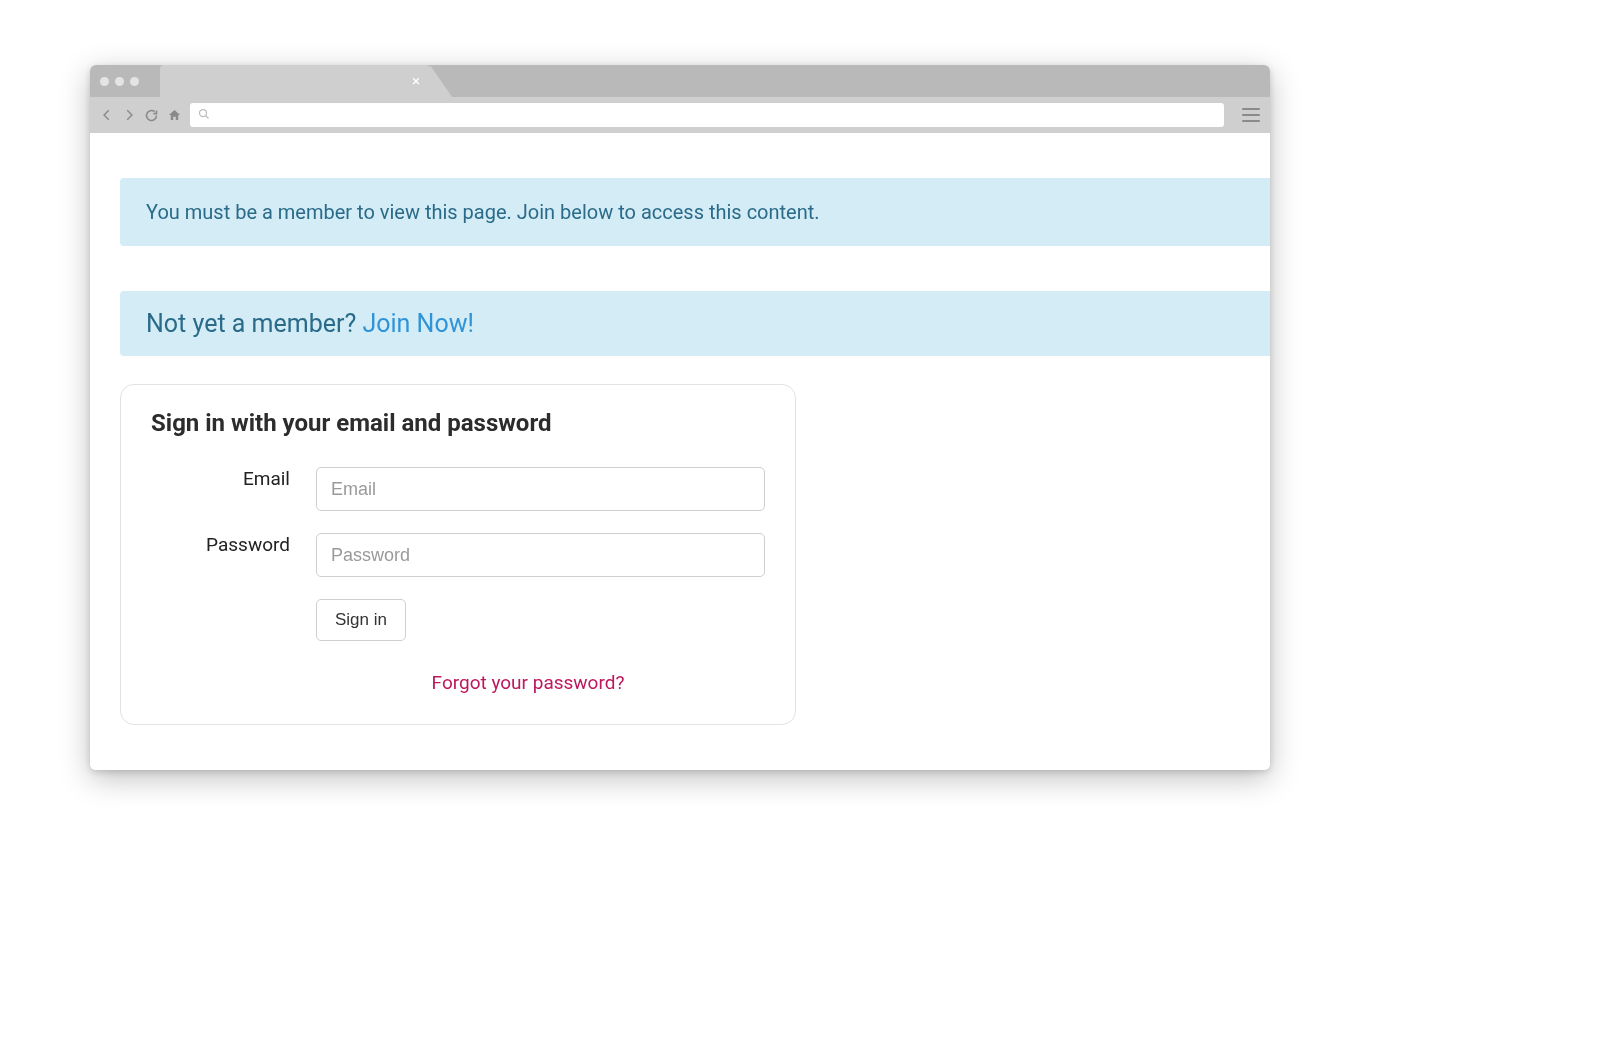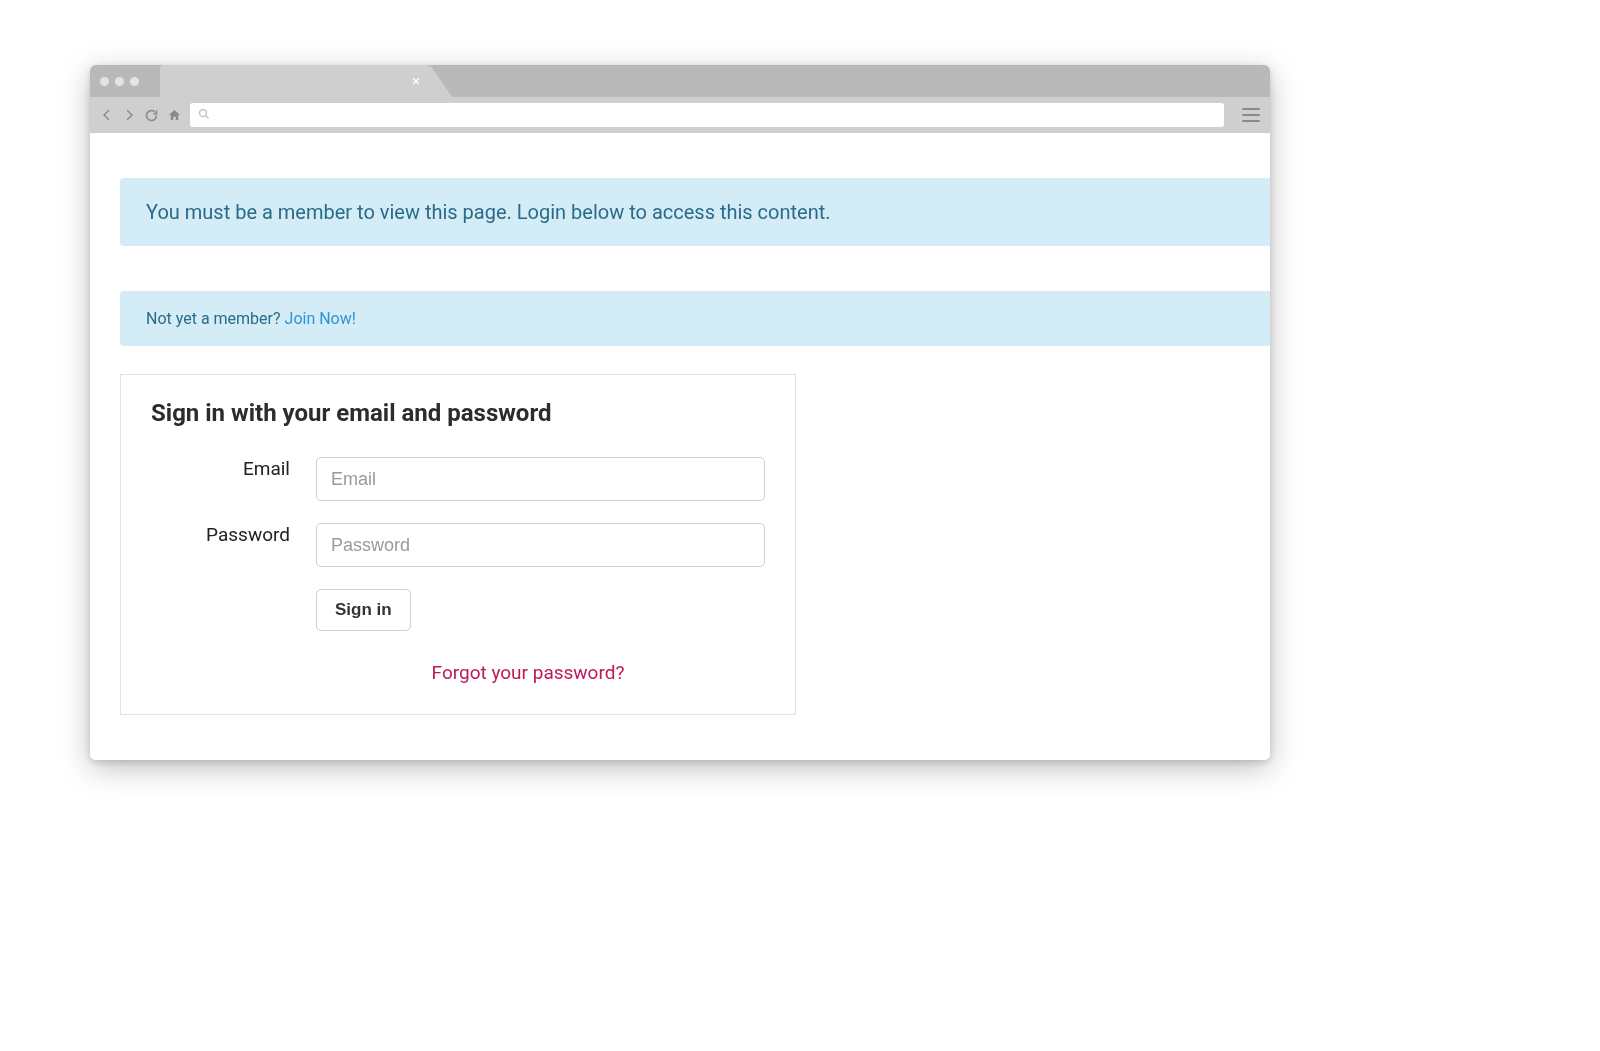--- a/index.html
+++ b/index.html
@@ -115,35 +115,35 @@
     font-size: 40px;
     font-weight: 700;
     color: #2c2c2c;
     margin-left: 30px;
     margin-bottom: 25px;
   }
   .info-bar {
     background: #d3ecf6;
     padding: 18px 26px;
     color: #2a6b89;
-    font-size: 16px;
+    font-size: 25px;
     border-radius: 4px 0 0 4px;
     margin-left: 30px;
     margin-bottom: 28px;
   }
   .info-bar a {
     color: #2f94d6;
     text-decoration: none;
     cursor: pointer;
   }
   .card {
     margin-left: 30px;
     width: 676px;
     border: 1px solid #e2e2e2;
-    border-radius: 0;
+    border-radius: 14px;
     background: #fff;
     padding: 24px 30px 30px 30px;
   }
   .card-title {
     font-size: 24px;
     font-weight: 700;
     color: #2c2c2c;
     margin-bottom: 30px;
   }
   .form-row {
@@ -173,21 +173,20 @@
   }
   .btn {
     display: inline-block;
     padding: 10px 18px;
     font-size: 17px;
     color: #333;
     background: #fff;
     border: 1px solid #cfcfcf;
     border-radius: 5px;
     cursor: pointer;
-    font-weight: bold;
   }
   .forgot-row {
     text-align: center;
     padding-left: 140px;
   }
   .forgot-link {
     color: #be185d;
     font-size: 19px;
     text-decoration: none;
     cursor: pointer;
@@ -240,21 +239,21 @@
     </div>
     <span class="hamburger">
       <span></span>
         <span></span>
         <span></span>
     </span>
   </div>
 
   <div class="content">
 
-    <div class="alert">You must be a member to view this page. Login below to access this content.</div>
+    <div class="alert">You must be a member to view this page. Join below to access this content.</div>
 
 
     <div class="info-bar">
       <span>Not yet a member? </span><a>Join Now!</a>
     </div>
 
     <div class="card">
       <div class="card-title">Sign in with your email and password</div>
 
       <div class="form-row">

